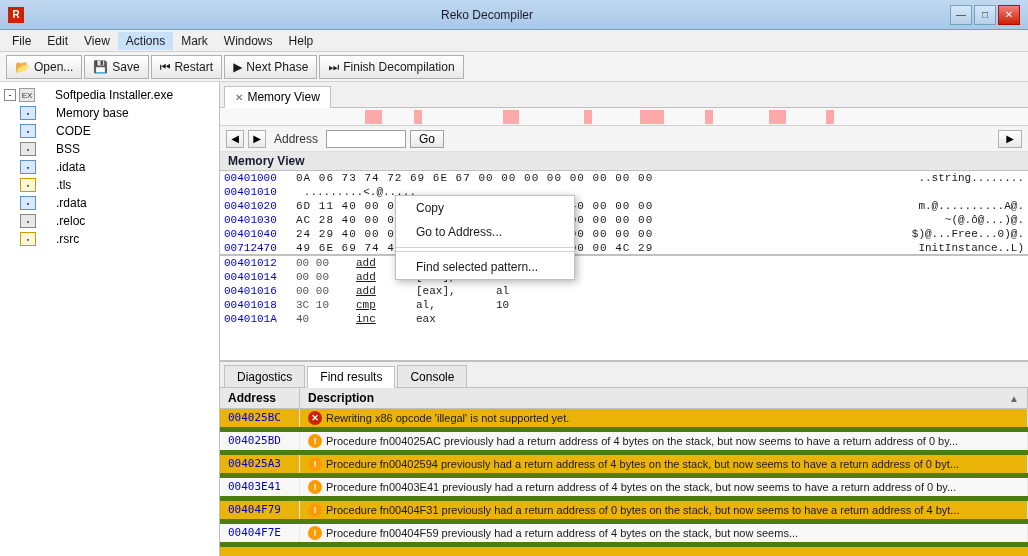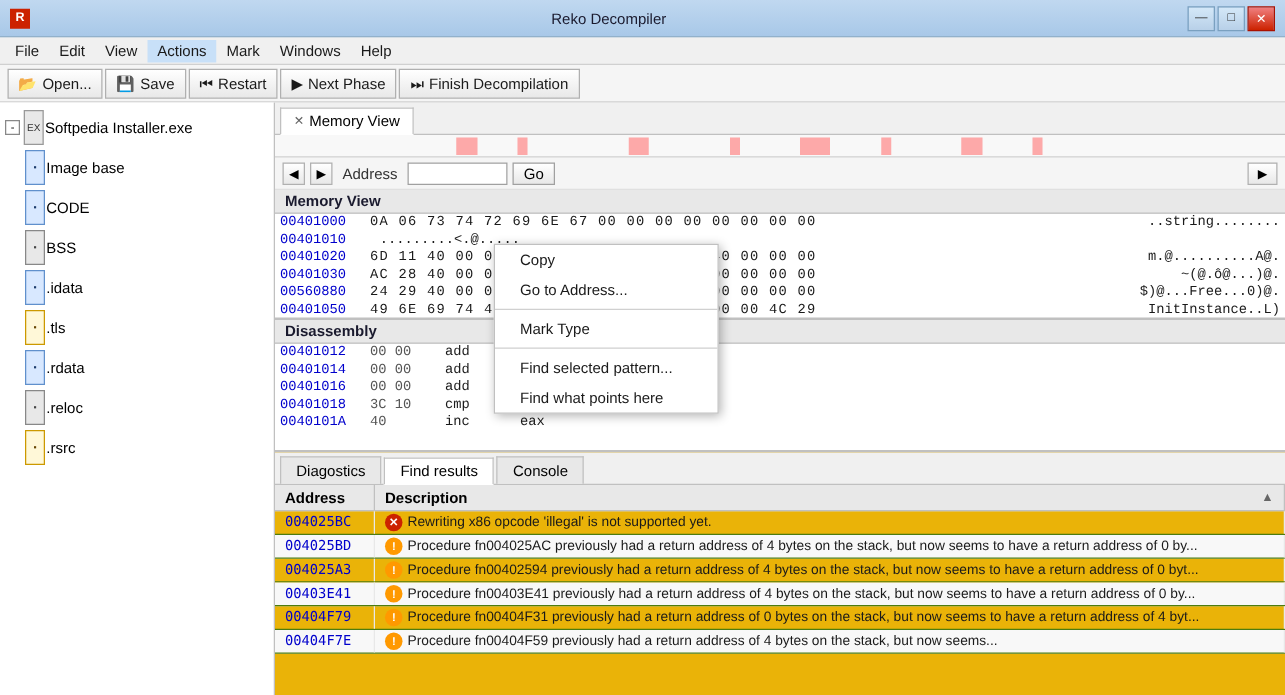--- a/index.html
+++ b/index.html
@@ -25,21 +25,21 @@
     
     
     #main { display: flex; height: calc(556px - 82px); }
     
     
     #sidebar { width: 220px; background: white; border-right: 1px solid #c0c0c0; overflow-y: auto; flex-shrink: 0; }
     .tree-root { padding: 4px 0; }
     .tree-item { display: flex; align-items: center; padding: 2px 4px; cursor: pointer; font-size: 12px; white-space: nowrap; }
     .tree-indent { margin-left: 16px; }
     .tree-expand { width: 12px; height: 12px; display: inline-flex; align-items: center; justify-content: center; border: 1px solid #888; background: white; font-size: 9px; margin-right: 3px; cursor: pointer; flex-shrink: 0; }
-    .tree-icon { width: 16px; height: 28px; margin-right: 1px; flex-shrink: 0; display: inline-flex; align-items: center; justify-content: center; }
+    .tree-icon { width: 16px; height: 14px; margin-right: 20px; flex-shrink: 0; display: inline-flex; align-items: center; justify-content: center; }
     .icon-exe { background: #e8e8e8; border: 1px solid #999; font-size: 8px; color: #333; }
     .icon-section { background: #d8e8ff; border: 1px solid #6090cc; font-size: 7px; color: #1a3a6a; }
     .icon-section-yellow { background: #fff8d8; border: 1px solid #cc9900; font-size: 7px; color: #664400; }
     .icon-section-gray { background: #e8e8e8; border: 1px solid #888; font-size: 7px; color: #444; }
     
     
     #content { flex: 1; display: flex; flex-direction: column; overflow: hidden; }
     
     
     #tabbar { background: #f0f0f0; height: 26px; display: flex; align-items: flex-end; padding: 0 0 0 4px; border-bottom: 1px solid #c0c0c0; }
@@ -72,39 +72,39 @@
     .hex-bytes { flex: 1; color: #1a1a1a; letter-spacing: 1px; }
     .hex-bytes .selected-byte { background: #0066cc; color: white; }
     .hex-ascii { color: #1a1a1a; width: 120px; flex-shrink: 0; text-align: right; font-size: 11px; }
     
     
     #disasm-view { flex: 1; overflow-y: auto; }
     .disasm-header { background: #e8e8e8; padding: 2px 8px; font-size: 12px; font-weight: bold; color: #1a1a2e; border-bottom: 1px solid #c0c0c0; }
     .disasm-row { display: flex; align-items: center; font-family: 'Courier New', monospace; font-size: 11px; padding: 1px 4px; }
     .disasm-addr { color: #0000cc; width: 72px; flex-shrink: 0; }
     .disasm-bytes { width: 60px; flex-shrink: 0; color: #555; }
-    .disasm-mnem { width: 60px; flex-shrink: 0; color: #1a1a1a; }
+    .disasm-mnem { width: 60px; flex-shrink: 0; color: #1a1a1a; text-decoration: underline; }
     .disasm-op1 { width: 80px; flex-shrink: 0; color: #1a1a1a; }
     .disasm-op2 { color: #1a1a1a; }
     
     
     #context-menu { position: absolute; top: 195px; left: 395px; background: white; border: 1px solid #c0c0c0; box-shadow: 2px 2px 8px rgba(0,0,0,0.3); z-index: 100; min-width: 180px; }
     .ctx-item { padding: 5px 20px; font-size: 12px; color: #1a1a1a; cursor: pointer; }
     .ctx-separator { height: 1px; background: #d0d0d0; margin: 3px 0; }
     
     
     #bottom-panel { height: 196px; border-top: 2px solid #c0c0c0; display: flex; flex-direction: column; background: #eab308; }
     #bottom-tabs { display: flex; background: #f0f0f0; border-bottom: 1px solid #c0c0c0; height: 26px; align-items: flex-end; padding: 0 4px; }
     .bottom-tab { padding: 3px 12px; border: 1px solid #c0c0c0; border-bottom: none; background: #e8e8e8; cursor: pointer; font-size: 12px; margin-right: 2px; height: 22px; display: flex; align-items: center; }
     .bottom-tab.active { background: white; position: relative; top: 1px; border-bottom: 1px solid white; }
     
     #results-table { flex: 1; overflow-y: auto; }
     .results-header { display: flex; background: #e8e8e8; border-bottom: 1px solid #c0c0c0; font-size: 12px; font-weight: bold; }
     .results-header-cell { padding: 3px 8px; border-right: 1px solid #c0c0c0; }
-    .results-row { display: flex; font-size: 11px; border-bottom: 1px solid #4d7c0f; }
+    .results-row { display: flex; font-size: 11px; border-bottom: 5px solid #4d7c0f; }
     .results-row:nth-child(even) { background: #f8f8f8; }
     .results-cell { padding: 2px 8px; border-right: 1px solid #e8e8e8; overflow: hidden; white-space: nowrap; text-overflow: ellipsis; }
     .results-cell.addr { color: #0000cc; font-family: monospace; width: 80px; flex-shrink: 0; }
     .results-cell.desc { flex: 1; color: #1a1a1a; }
     .results-icon { width: 14px; height: 14px; border-radius: 50%; display: inline-flex; align-items: center; justify-content: center; font-size: 9px; font-weight: bold; margin-right: 4px; flex-shrink: 0; }
     .icon-error { background: #cc2200; color: white; }
     .icon-warn { background: #ff9900; color: white; }
     
     
     ::-webkit-scrollbar { width: 12px; height: 12px; }
@@ -166,21 +166,21 @@
   <div id="sidebar">
     <div class="tree-root">
       <div class="tree-item">
         <span class="tree-expand">-</span>
         <span class="tree-icon icon-exe">EX</span>
         <span>Softpedia Installer.exe</span>
       </div>
       <div class="tree-indent">
         <div class="tree-item">
           <span class="tree-icon icon-section">▪</span>
-          <span>Image base</span>
+          <span>Memory base</span>
         </div>
         <div class="tree-item">
           <span class="tree-icon icon-section">▪</span>
           <span>CODE</span>
         </div>
         <div class="tree-item">
           <span class="tree-icon icon-section-gray">▪</span>
           <span>BSS</span>
         </div>
         <div class="tree-item">
@@ -256,44 +256,43 @@
                 <span class="hex-addr">00401020</span>
                 <span class="hex-bytes">6D 11 40 00 00 00 00 00 00 00 C4 29 40 00 00 00</span>
                 <span class="hex-ascii">m.@..........A@.</span>
               </div>
               <div class="hex-row">
                 <span class="hex-addr">00401030</span>
                 <span class="hex-bytes">AC 28 40 00 00 00 11 00 0B 00 00 00 00 00 00 00</span>
                 <span class="hex-ascii">~(@.ô@...)@.</span>
               </div>
               <div class="hex-row">
-                <span class="hex-addr">00560880</span>
+                <span class="hex-addr">00401040</span>
                 <span class="hex-bytes">24 29 40 00 00 00 00 00 29 40 00 0C 00 00 00 00</span>
                 <span class="hex-ascii">$)@...Free...0)@.</span>
               </div>
               <div class="hex-row">
-                <span class="hex-addr">00401050</span>
+                <span class="hex-addr">00712470</span>
                 <span class="hex-bytes">49 6E 69 74 49 6E 73 74 61 6E 63 65 00 00 4C 29</span>
                 <span class="hex-ascii">InitInstance..L)</span>
               </div>
               <div class="hex-row">
                 <span class="hex-addr">00401060</span>
                 <span class="hex-bytes">40 00 0E 00 00 00 73 73 54 79 70 65 43 6C 65 61</span>
                 <span class="hex-ascii">@..CleanupInstan</span>
               </div>
               <div class="hex-row">
                 <span class="hex-addr">00401070</span>
                 <span class="hex-bytes">63 65 10 00 65 10 01 73 73 54 79 70 65 43 6C 65</span>
                 <span class="hex-ascii">ce..h(@..ClassTy</span>
               </div>
             </div>
         </div>
 
         <div id="disasm-view">
-          <div class="disasm-header">Disassembly</div>
           <div id="disasm-rows-container">
               <div class="disasm-row">
                 <span class="disasm-addr">00401012</span>
                 <span class="disasm-bytes">00 00</span>
                 <span class="disasm-mnem">add</span>
                 <span class="disasm-op1">[eax],</span>
                 <span class="disasm-op2">al</span>
               </div>
               <div class="disasm-row">
                 <span class="disasm-addr">00401014</span>
@@ -372,17 +371,15 @@
       </div>
     </div>
 
   </div>
 </div>
 
 <div id="context-menu">
   <div class="ctx-item">Copy</div>
   <div class="ctx-item">Go to Address...</div>
   <div class="ctx-separator"></div>
-  <div class="ctx-item">Mark Type</div>
   <div class="ctx-separator"></div>
   <div class="ctx-item">Find selected pattern...</div>
-  <div class="ctx-item">Find what points here</div>
 </div>
 
 </body></html>

